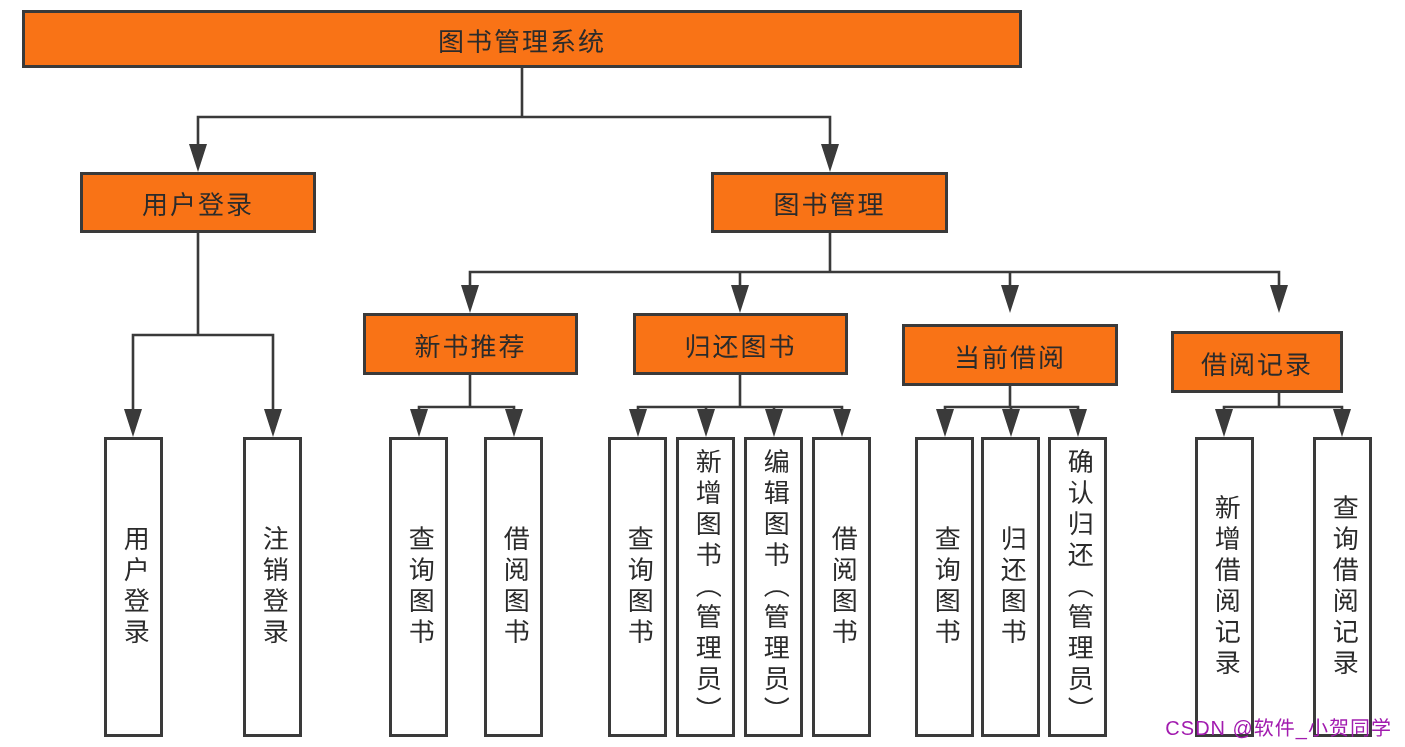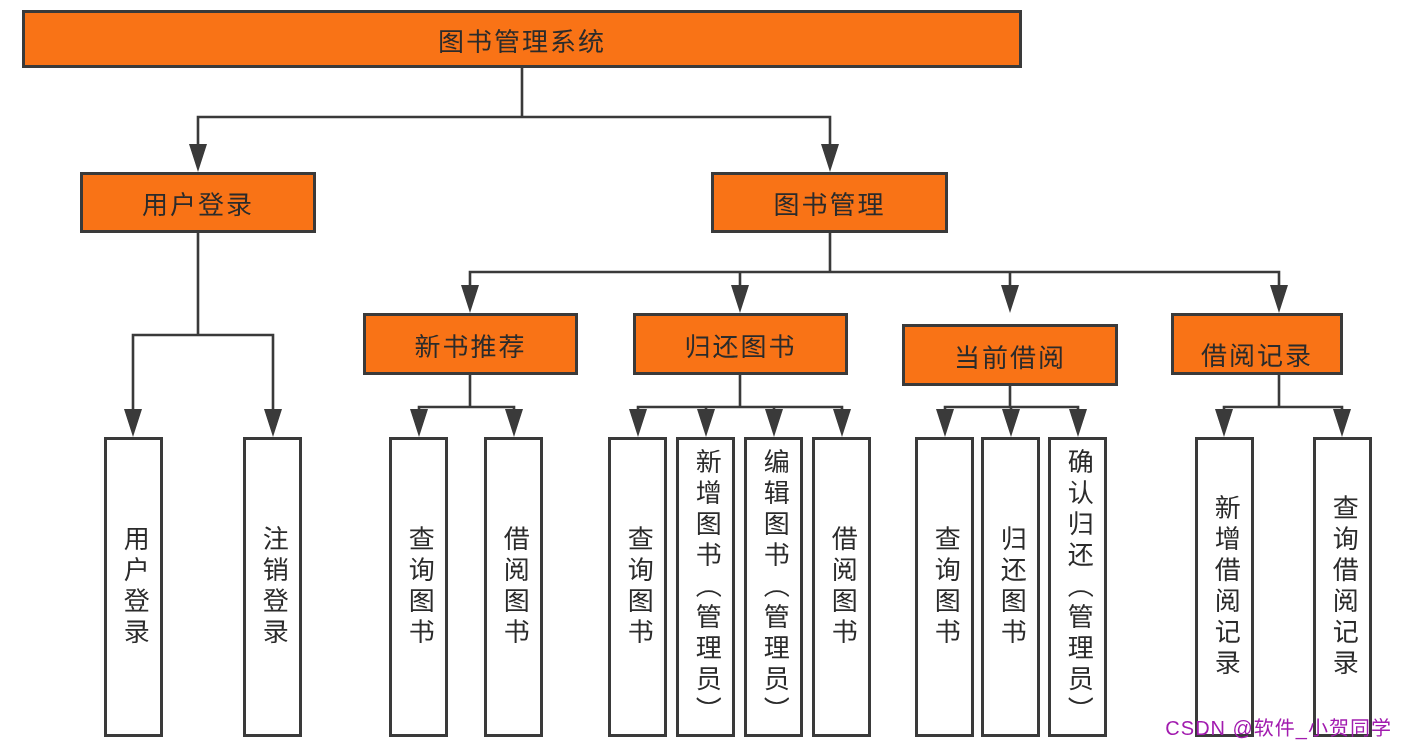--- a/index.html
+++ b/index.html
@@ -89,21 +89,21 @@
 
   <div class="hnode" style="left:711px;top:172px;width:237px;height:61px;">
     <span>图书管理</span>
   </div>
   <div class="hnode" style="left:633px;top:313px;width:215px;height:62px;">
     <span>归还图书</span>
   </div>
   <div class="hnode" style="left:902px;top:316px;width:216px;height:62px;margin-top:8px;">
     <span>当前借阅</span>
   </div>
-  <div class="hnode" style="left:1171px;top:313px;width:172px;height:62px;align-items:flex-end;">
+  <div class="hnode" style="left:1171px;top:331px;width:172px;height:62px;">
     <span>借阅记录</span>
   </div>
 
   <div class="vnode" style="left:104px;">
     <span class="vtxt">用户登录</span>
   </div>
   <div class="vnode" style="left:243px;">
     <span class="vtxt">注销登录</span>
   </div>
 

